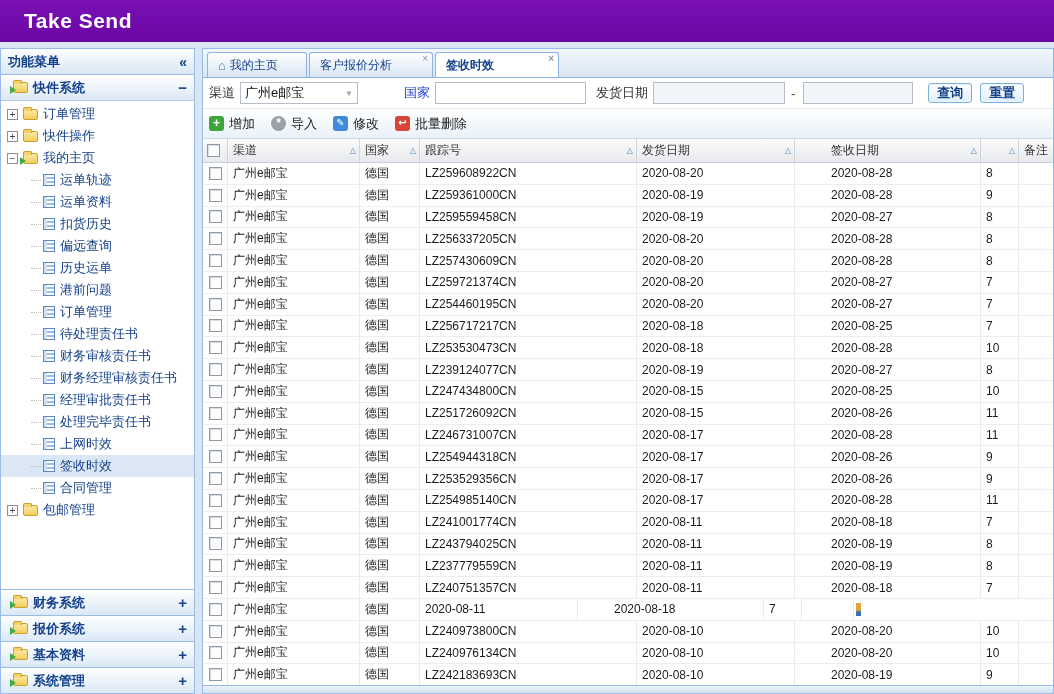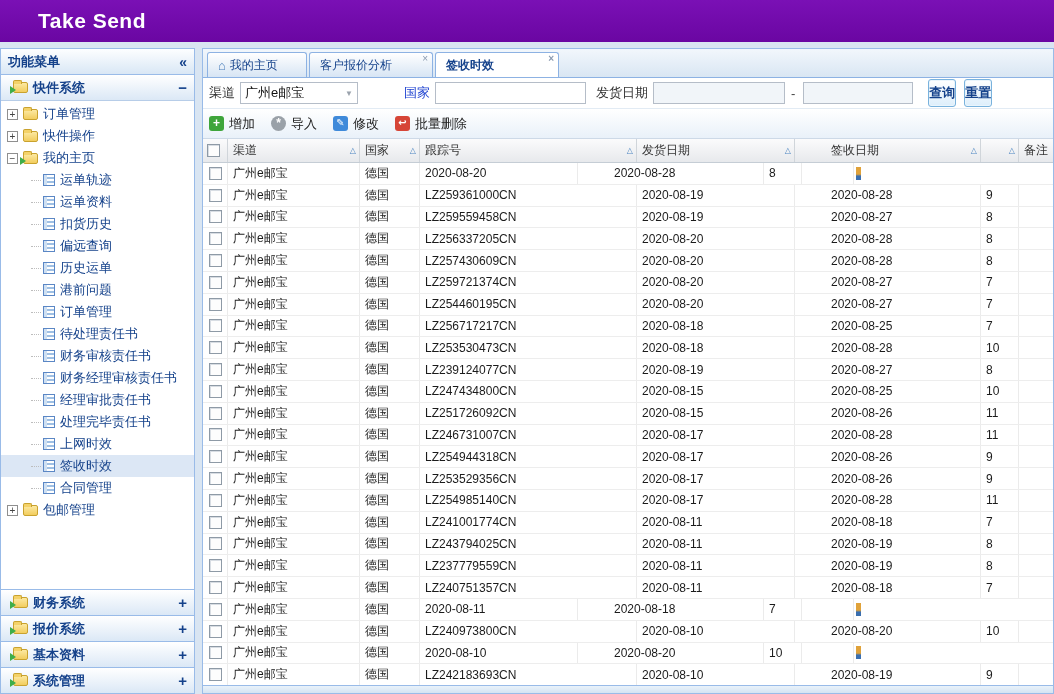--- a/index.html
+++ b/index.html
@@ -2,21 +2,21 @@
 <html><head>
 <meta charset="utf-8">
 <style>
   * { box-sizing: border-box; margin: 0; padding: 0; }
   html,body { width:1054px; height:694px; overflow:hidden; }
   body { font-family:"Liberation Sans","DejaVu Sans",sans-serif; background:#d9e5f2; position:relative; }
 
   
   .topbar { position:absolute; left:0; top:0; width:1054px; height:42px;
             background:linear-gradient(#7a10b5,#6a06a2); }
-  .topbar h1 { color:#fff; font-size:21px; font-weight:bold; line-height:42px; padding-left:38px; letter-spacing:.5px; }
+  .topbar h1 { color:#fff; font-size:21px; font-weight:bold; line-height:42px; padding-left:24px; letter-spacing:.5px; }
 
   
   .sidebar { position:absolute; left:0; top:48px; width:195px; height:646px;
              background:#fff; border:1px solid #99bbe8; display:flex; flex-direction:column; }
   .sb-title { height:26px; flex:0 0 26px; background:linear-gradient(#fdfeff,#d9e7f5);
               border-bottom:1px solid #99bbe8; display:flex; align-items:center; justify-content:space-between;
               padding:0 7px; color:#15428b; font-weight:bold; font-size:13px; }
   .sb-collapse { color:#15428b; font-weight:bold; font-size:14px; cursor:pointer; }
   .acc-hdr { height:26px; flex:0 0 26px; background:linear-gradient(#ffffff,#dbe8f6);
              border-bottom:1px solid #b7cde8; display:flex; align-items:center; padding:0 7px;
@@ -65,21 +65,21 @@
   .flabel.date { margin-left:10px; }
   .combo { margin-left:5px; width:118px; height:22px; border:1px solid #b5bdc8; background:#fff;
            display:flex; align-items:center; cursor:pointer; }
   .combo-text { flex:1; padding-left:4px; font-size:13px; color:#111; }
   .combo-arrow { flex:0 0 16px; color:#9ba3ad; font-size:8px; text-align:center; }
   .f-input { margin-left:5px; height:22px; border:1px solid #b5bdc8; font-size:13px; padding:0 4px; }
   .f-input.country { width:151px; background:#fff; }
   .f-input.date { width:132px; background:#f1f5f9; }
   .f-input.date2 { width:110px; background:#f1f5f9; }
   .dash { margin:0 3px 0 6px; color:#444; }
-  .btn { margin-left:15px; height:28px; padding:0 0; border:1px solid #79b2dd; border-radius:3px;
+  .btn { margin-left:15px; height:20px; padding:0 8px; border:1px solid #79b2dd; border-radius:3px;
          background:linear-gradient(#ffffff,#ddeefb); box-shadow:inset 0 0 0 1px #eaf5fc;
          color:#15428b; font-weight:bold; font-size:13px; cursor:pointer; font-family:inherit; }
   .btn.reset { margin-left:8px; }
 
   .toolbar { flex:0 0 30px; background:linear-gradient(#ffffff,#e9f1f9); border-bottom:1px solid #cdd9e7;
              display:flex; align-items:center; padding-left:6px; font-size:13px; color:#222; }
   .tbtn { display:flex; align-items:center; gap:5px; margin-right:16px; cursor:pointer; }
   .ic { width:15px; height:15px; border-radius:3px; color:#fff; font-size:12px; font-weight:bold;
         line-height:14px; text-align:center; }
   .ic.add { background:#3ea53b; }
@@ -373,20 +373,21 @@
   </div>
 
   <div class="gbody">
 
       <div class="grow">
         <span class="cell c-check">
           <span class="checkbox"></span>
         </span>
         <span class="cell c-channel">广州e邮宝</span>
         <span class="cell c-country">德国</span>
+        <span class="cell c-tracking">LZ259608922CN</span>
         <span class="cell c-ship">2020-08-20</span>
         <span class="cell c-sign">2020-08-28</span>
         <span class="cell c-days">8</span>
         <span class="cell c-remark"></span>
         <span class="cell c-extra">
           <span class="sliver"></span>
         </span>
       </div>
 
       <div class="grow">
@@ -723,20 +724,21 @@
           <span class="sliver"></span>
         </span>
       </div>
 
       <div class="grow">
         <span class="cell c-check">
           <span class="checkbox"></span>
         </span>
         <span class="cell c-channel">广州e邮宝</span>
         <span class="cell c-country">德国</span>
+        <span class="cell c-tracking">LZ240976134CN</span>
         <span class="cell c-ship">2020-08-10</span>
         <span class="cell c-sign">2020-08-20</span>
         <span class="cell c-days">10</span>
         <span class="cell c-remark"></span>
         <span class="cell c-extra">
           <span class="sliver"></span>
         </span>
       </div>
 
       <div class="grow">

